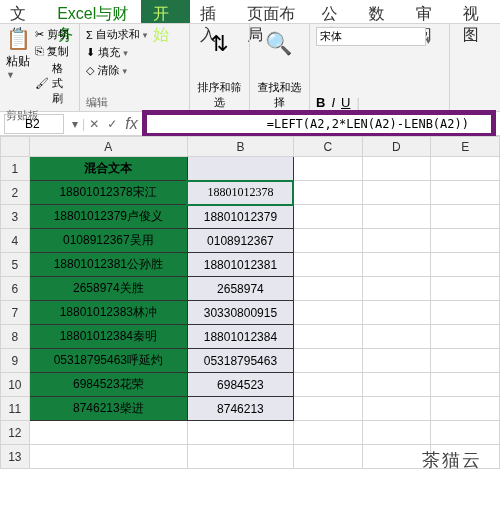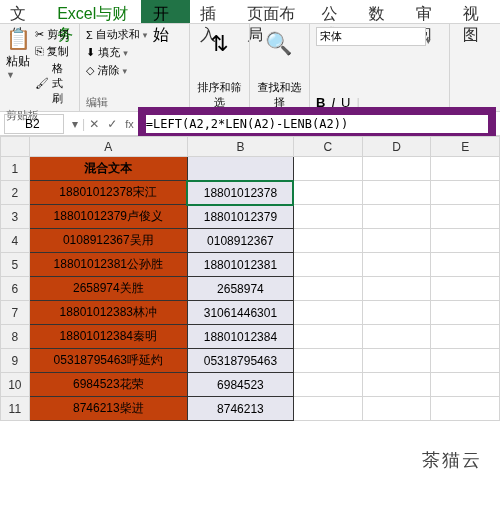--- a/index.html
+++ b/index.html
@@ -1,20 +1,20 @@
 <!DOCTYPE html>
 <html><head>
   <meta charset="utf-8">
   <style>
     * { margin: 0; padding: 0; box-sizing: border-box; font-family: "Microsoft YaHei", sans-serif; }
     body { width: 500px; height: 520px; background: #fff; font-size: 12px; overflow: hidden; position: relative; }
     
     .menubar { display: flex; background: #fff; border-bottom: 1px solid #d4d4d4; height: 24px; }
     .menuitem { padding: 4px 10px; font-size: 16px; color: #333; cursor: pointer; }
-    .menuitem.active { background: #217346; color: #000000; padding-left: 12px; }
+    .menuitem.active { background: #217346; color: #bef264; padding-left: 12px; }
     .menuitem.custom { color: #0f7b0f; }
     
     .ribbon { display: flex; background: #f3f3f3; border-bottom: 1px solid #d4d4d4; height: 88px; }
     .ribbon-group { border-right: 1px solid #d4d4d4; padding: 3px 6px 1px 6px; display: flex; flex-direction: column; justify-content: space-between; }
     .ribbon-group-label { font-size: 11px; color: #666; margin-top: 2px; }
     
     .clipboard-group { width: 80px; }
     .paste-main { display: flex; flex-direction: column; align-items: flex-start; }
     .paste-icon { font-size: 20px; margin-bottom: 2px; }
     .clip-small { display: flex; flex-direction: column; gap: 2px; font-size: 11px; }
@@ -32,42 +32,42 @@
     .font-group { width: 140px; }
     .font-row { display: flex; align-items: flex-end; }
     .font-select { border: 1px solid #ccc; background: #fff; font-size: 11px; padding: 1px 3px; width: 110px; }
     .font-btns { display: flex; gap: 6px; font-size: 13px; margin-top: 6px; }
     .font-btns span:first-child { font-weight: bold; }
     .font-btns span:nth-child(2) { font-style: italic; }
     .font-btns span:nth-child(3) { text-decoration: underline; }
     
     .namebox-row { display: flex; align-items: center; border-bottom: 1px solid #d4d4d4; height: 24px; background: #fff; }
     .namebox { width: 60px; border: 1px solid #ccc; padding: 2px 20px; font-size: 12px; margin: 0 4px; }
-    .fx-label { font-size: 11px; padding: 0 4px; color: #666; }
-    .formula-box { flex: 1; border: 8px solid #701a75; padding: 2px 0; font-size: 12px; background: #fff; font-family: monospace; margin-right: 4px; }
+    .fx-label { font-style: italic; font-size: 16px; padding: 0 4px; color: #666; }
+    .formula-box { flex: 1; border: 5px solid #701a75; padding: 2px 22px; font-size: 12px; background: #fff; font-family: monospace; margin-right: 4px; text-align: right; }
     .nb-btn { padding: 0 4px; color: #666; font-size: 12px; }
     
     .sheet-area { position: relative; overflow: hidden; }
     .sheet { border-collapse: collapse; font-size: 12px; }
     .sheet th, .sheet td { border: 1px solid #d4d4d4; }
     .col-header { background: #f0f0f0; text-align: center; height: 20px; color: #333; font-weight: normal; }
     .row-header { background: #f0f0f0; text-align: center; width: 30px; color: #333; font-weight: normal; }
     .corner { background: #f0f0f0; width: 30px; }
     .colA { width: 165px; }
     .colB { width: 108px; }
     .colC { width: 74px; }
     .colD { width: 74px; }
     .colE { width: 74px; }
     
     .data-cell { text-align: center; height: 24px; padding: 2px 4px; }
     .header-cell { background: #e6e6ef; font-weight: bold; }
-    .col-a-data { background: #c2410c; border: 1px solid #333 !important; }
+    .col-a-data { background: #15803d; border: 1px solid #333 !important; }
     .col-b-data { background: #e6e6ef; border: 1px solid #333 !important; }
     
-    .selected-cell { border: 2px solid #107c41 !important; position: relative; }
+    .selected-cell { border: 2px solid #107c41 !important; position: relative; font-family: Liberation Serif, serif; }
     
     .arrow-overlay { position: absolute; pointer-events: none; z-index: 10; }
     
     .watermark { position: absolute; right: 18px; bottom: 48px; font-size: 18px; color: #444; letter-spacing: 2px; }
     .dropdown-arrow { font-size: 9px; color: #666; }
     .small-sep { color: #ccc; }
   </style>
 </head>
 <body>
 
@@ -220,21 +220,21 @@
       <th class="row-header">6</th>
       <td class="data-cell col-a-data">2658974关胜</td>
       <td class="data-cell col-b-data">2658974</td>
       <td class="data-cell"></td>
       <td class="data-cell"></td>
       <td class="data-cell"></td>
     </tr>
     <tr>
       <th class="row-header">7</th>
       <td class="data-cell col-a-data">18801012383林冲</td>
-      <td class="data-cell col-b-data">31061446301</td>
+      <td class="data-cell col-b-data">30330800915</td>
       <td class="data-cell"></td>
       <td class="data-cell"></td>
       <td class="data-cell"></td>
     </tr>
     <tr>
       <th class="row-header">8</th>
       <td class="data-cell col-a-data">18801012384秦明</td>
       <td class="data-cell col-b-data">18801012384</td>
       <td class="data-cell"></td>
       <td class="data-cell"></td>
@@ -257,20 +257,36 @@
       <td class="data-cell"></td>
     </tr>
     <tr>
       <th class="row-header">11</th>
       <td class="data-cell col-a-data">8746213柴进</td>
       <td class="data-cell col-b-data">8746213</td>
       <td class="data-cell"></td>
       <td class="data-cell"></td>
       <td class="data-cell"></td>
     </tr>
+    <tr>
+      <th class="row-header">12</th>
+      <td class="data-cell"></td>
+      <td class="data-cell"></td>
+      <td class="data-cell"></td>
+      <td class="data-cell"></td>
+      <td class="data-cell"></td>
+    </tr>
+    <tr>
+      <th class="row-header">13</th>
+      <td class="data-cell"></td>
+      <td class="data-cell"></td>
+      <td class="data-cell"></td>
+      <td class="data-cell"></td>
+      <td class="data-cell"></td>
+    </tr>
   </tbody>
     </table>
 
   <div class="arrow-overlay">
     
   </div>
 </div>
 
 <div class="watermark">茶猫云</div>
 

